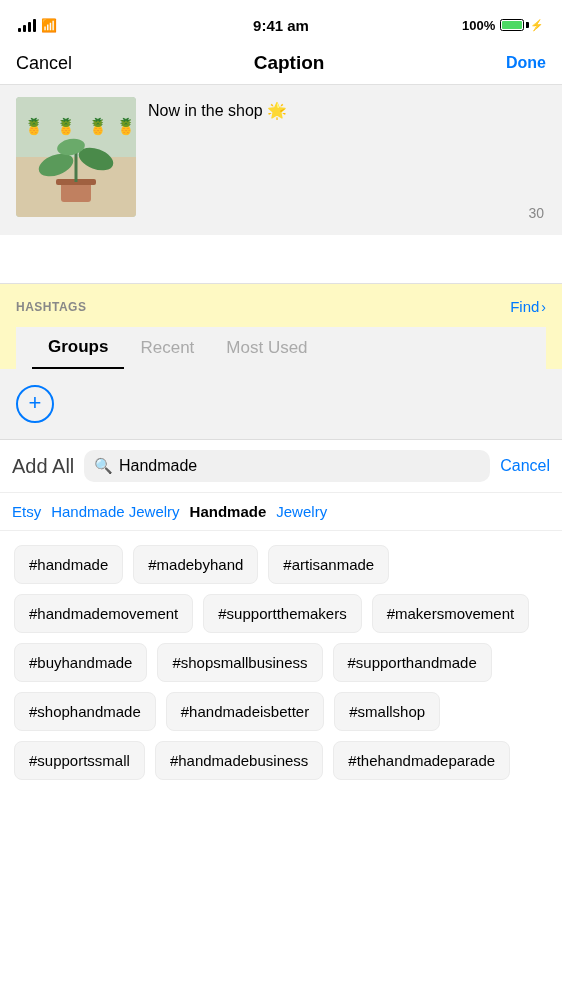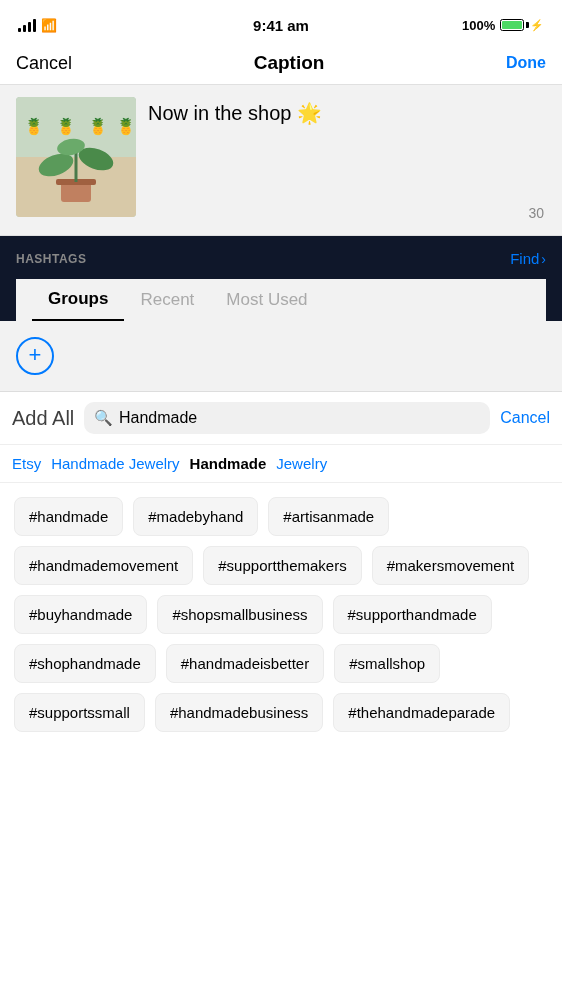--- a/index.html
+++ b/index.html
@@ -120,37 +120,38 @@
     .plant-svg {
       position: absolute;
       bottom: 0;
       left: 0;
       width: 100%;
       height: 100%;
     }
     .caption-text-area {
       flex: 1;
       padding: 4px 12px;
-      font-size: 20px;
+      font-size: 16px;
       color: #000;
       background: transparent;
     }
     .char-count {
       position: absolute;
       bottom: 14px;
       right: 18px;
       font-size: 14px;
       color: #888;
     }
 
     
     .hashtags-section {
-      background: #0f172a;
+      background: #fef9c3;
       padding: 14px 16px 0;
       border-top: 1px solid #e0e0e0;
+      margin-top: 48px;
     }
     .hashtags-header {
       display: flex;
       align-items: center;
       justify-content: space-between;
       padding-bottom: 12px;
     }
     .hashtags-label {
       font-size: 12px;
       font-weight: 700;

